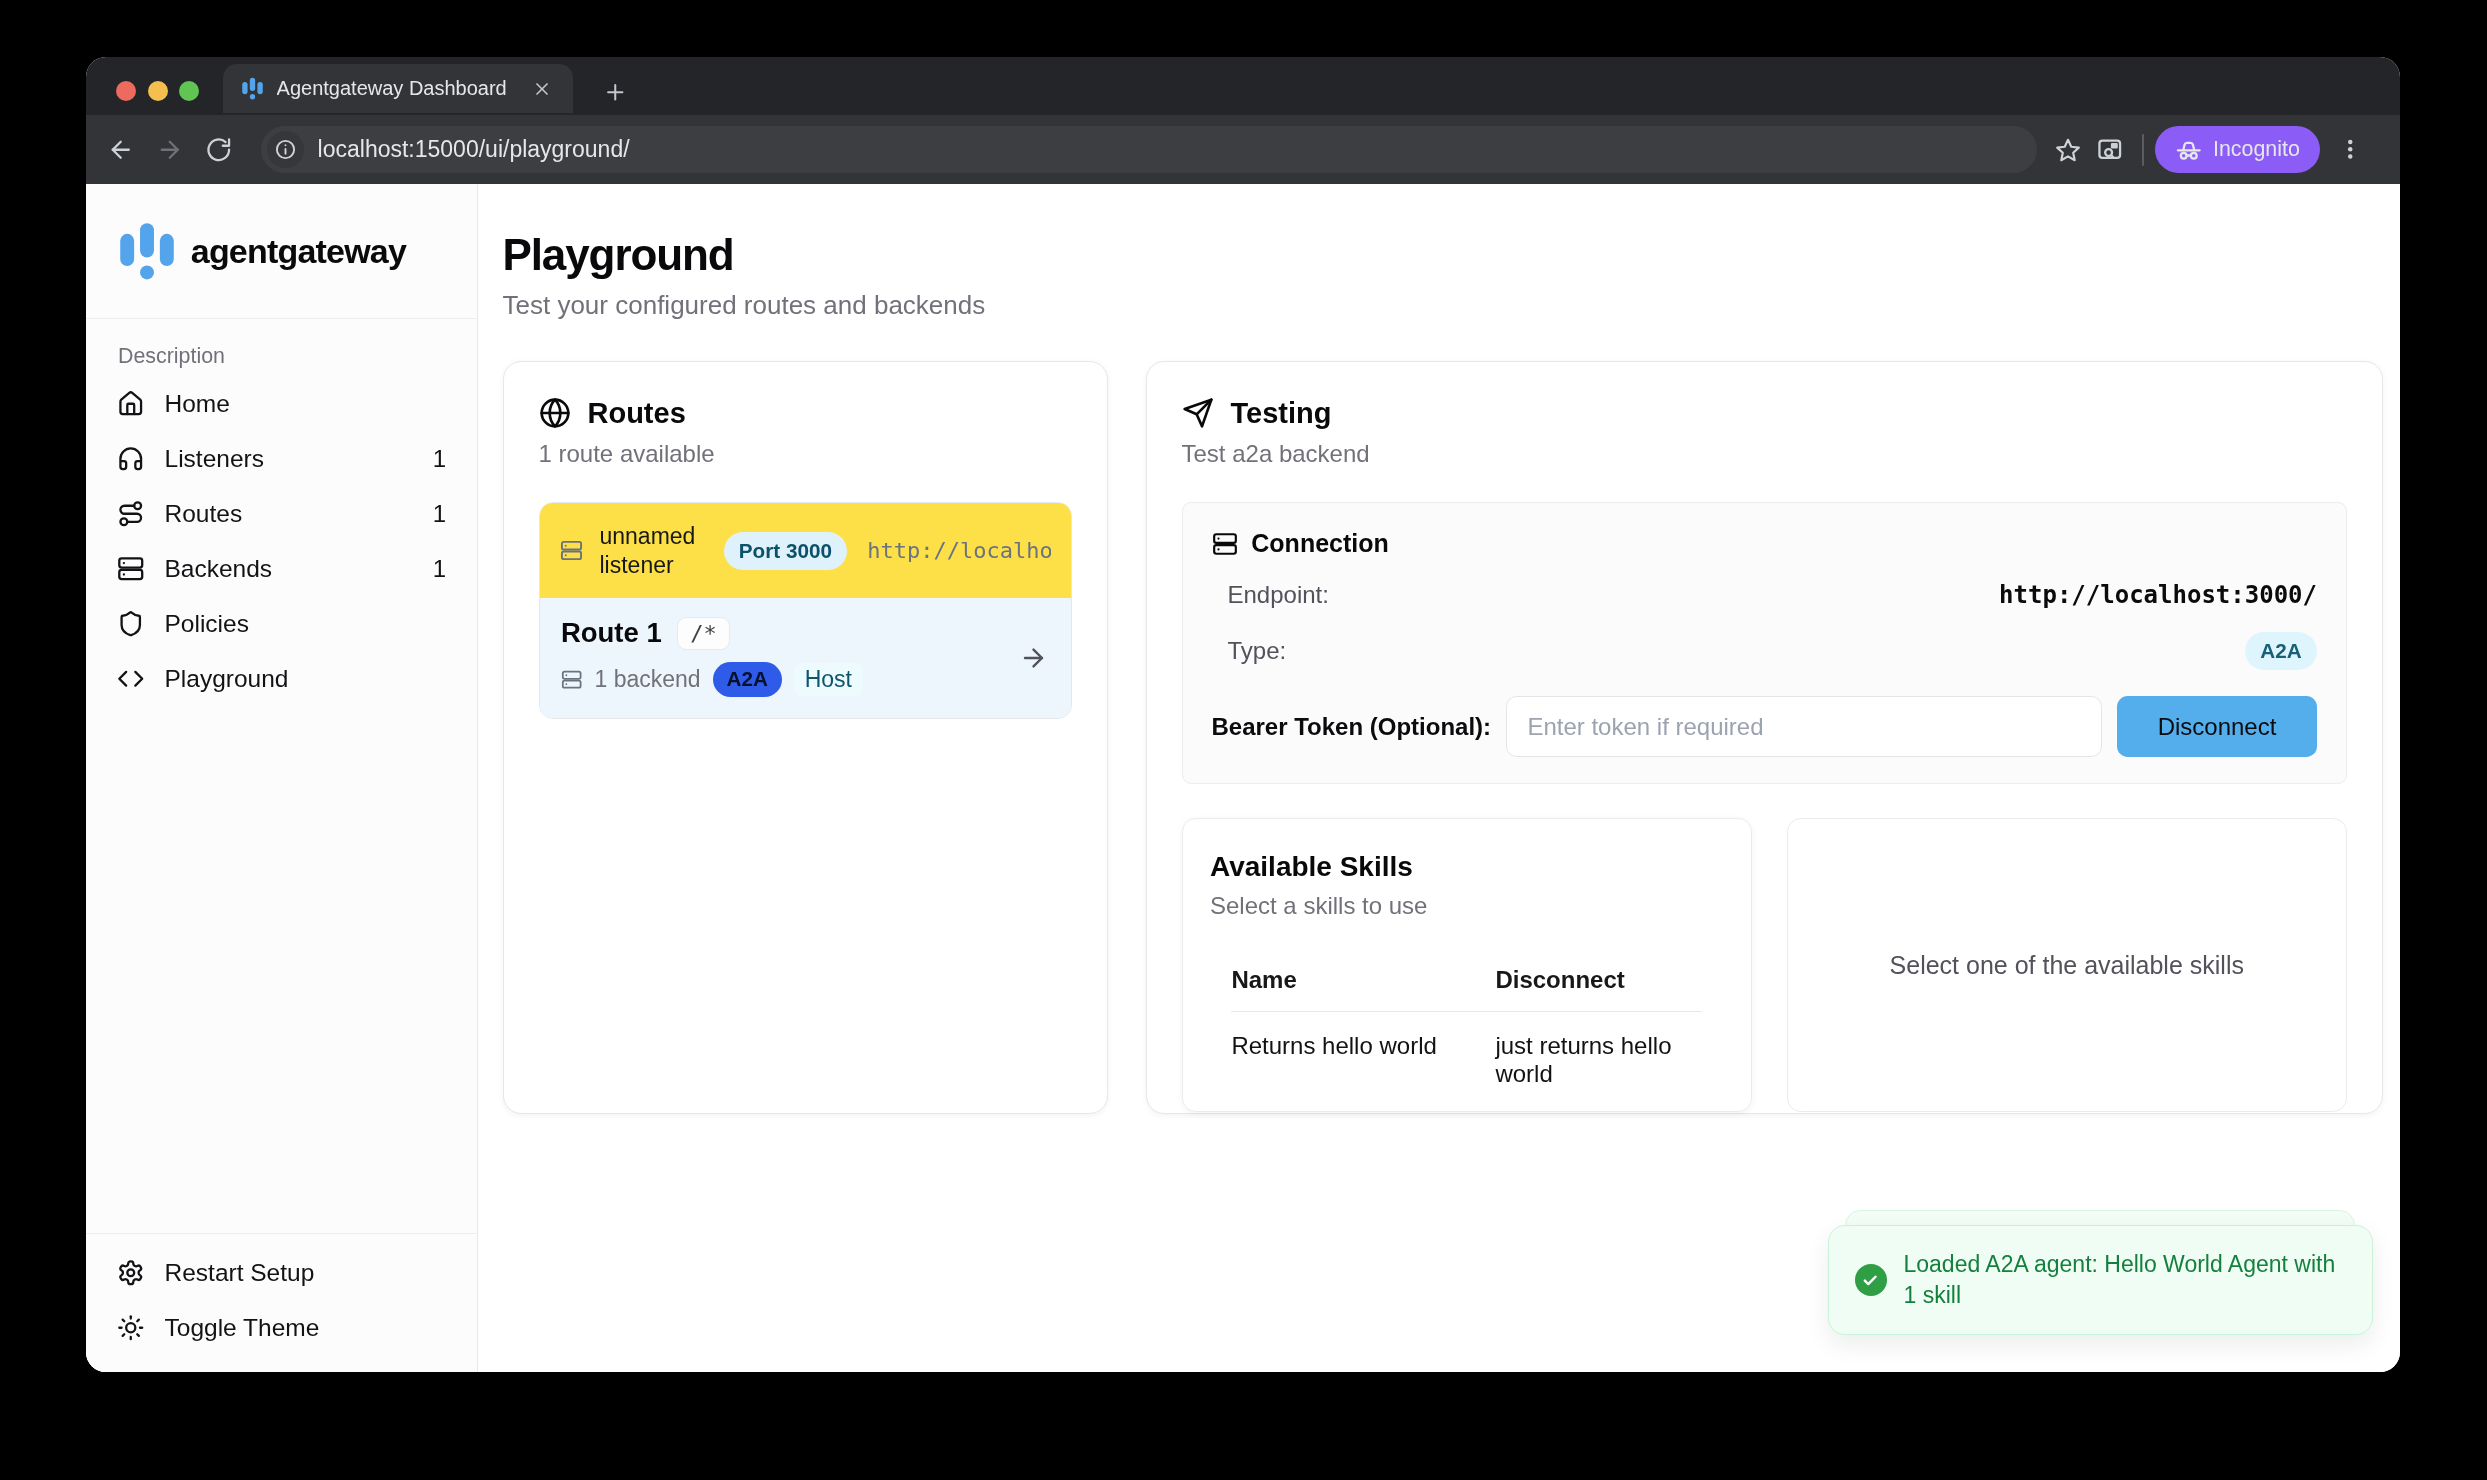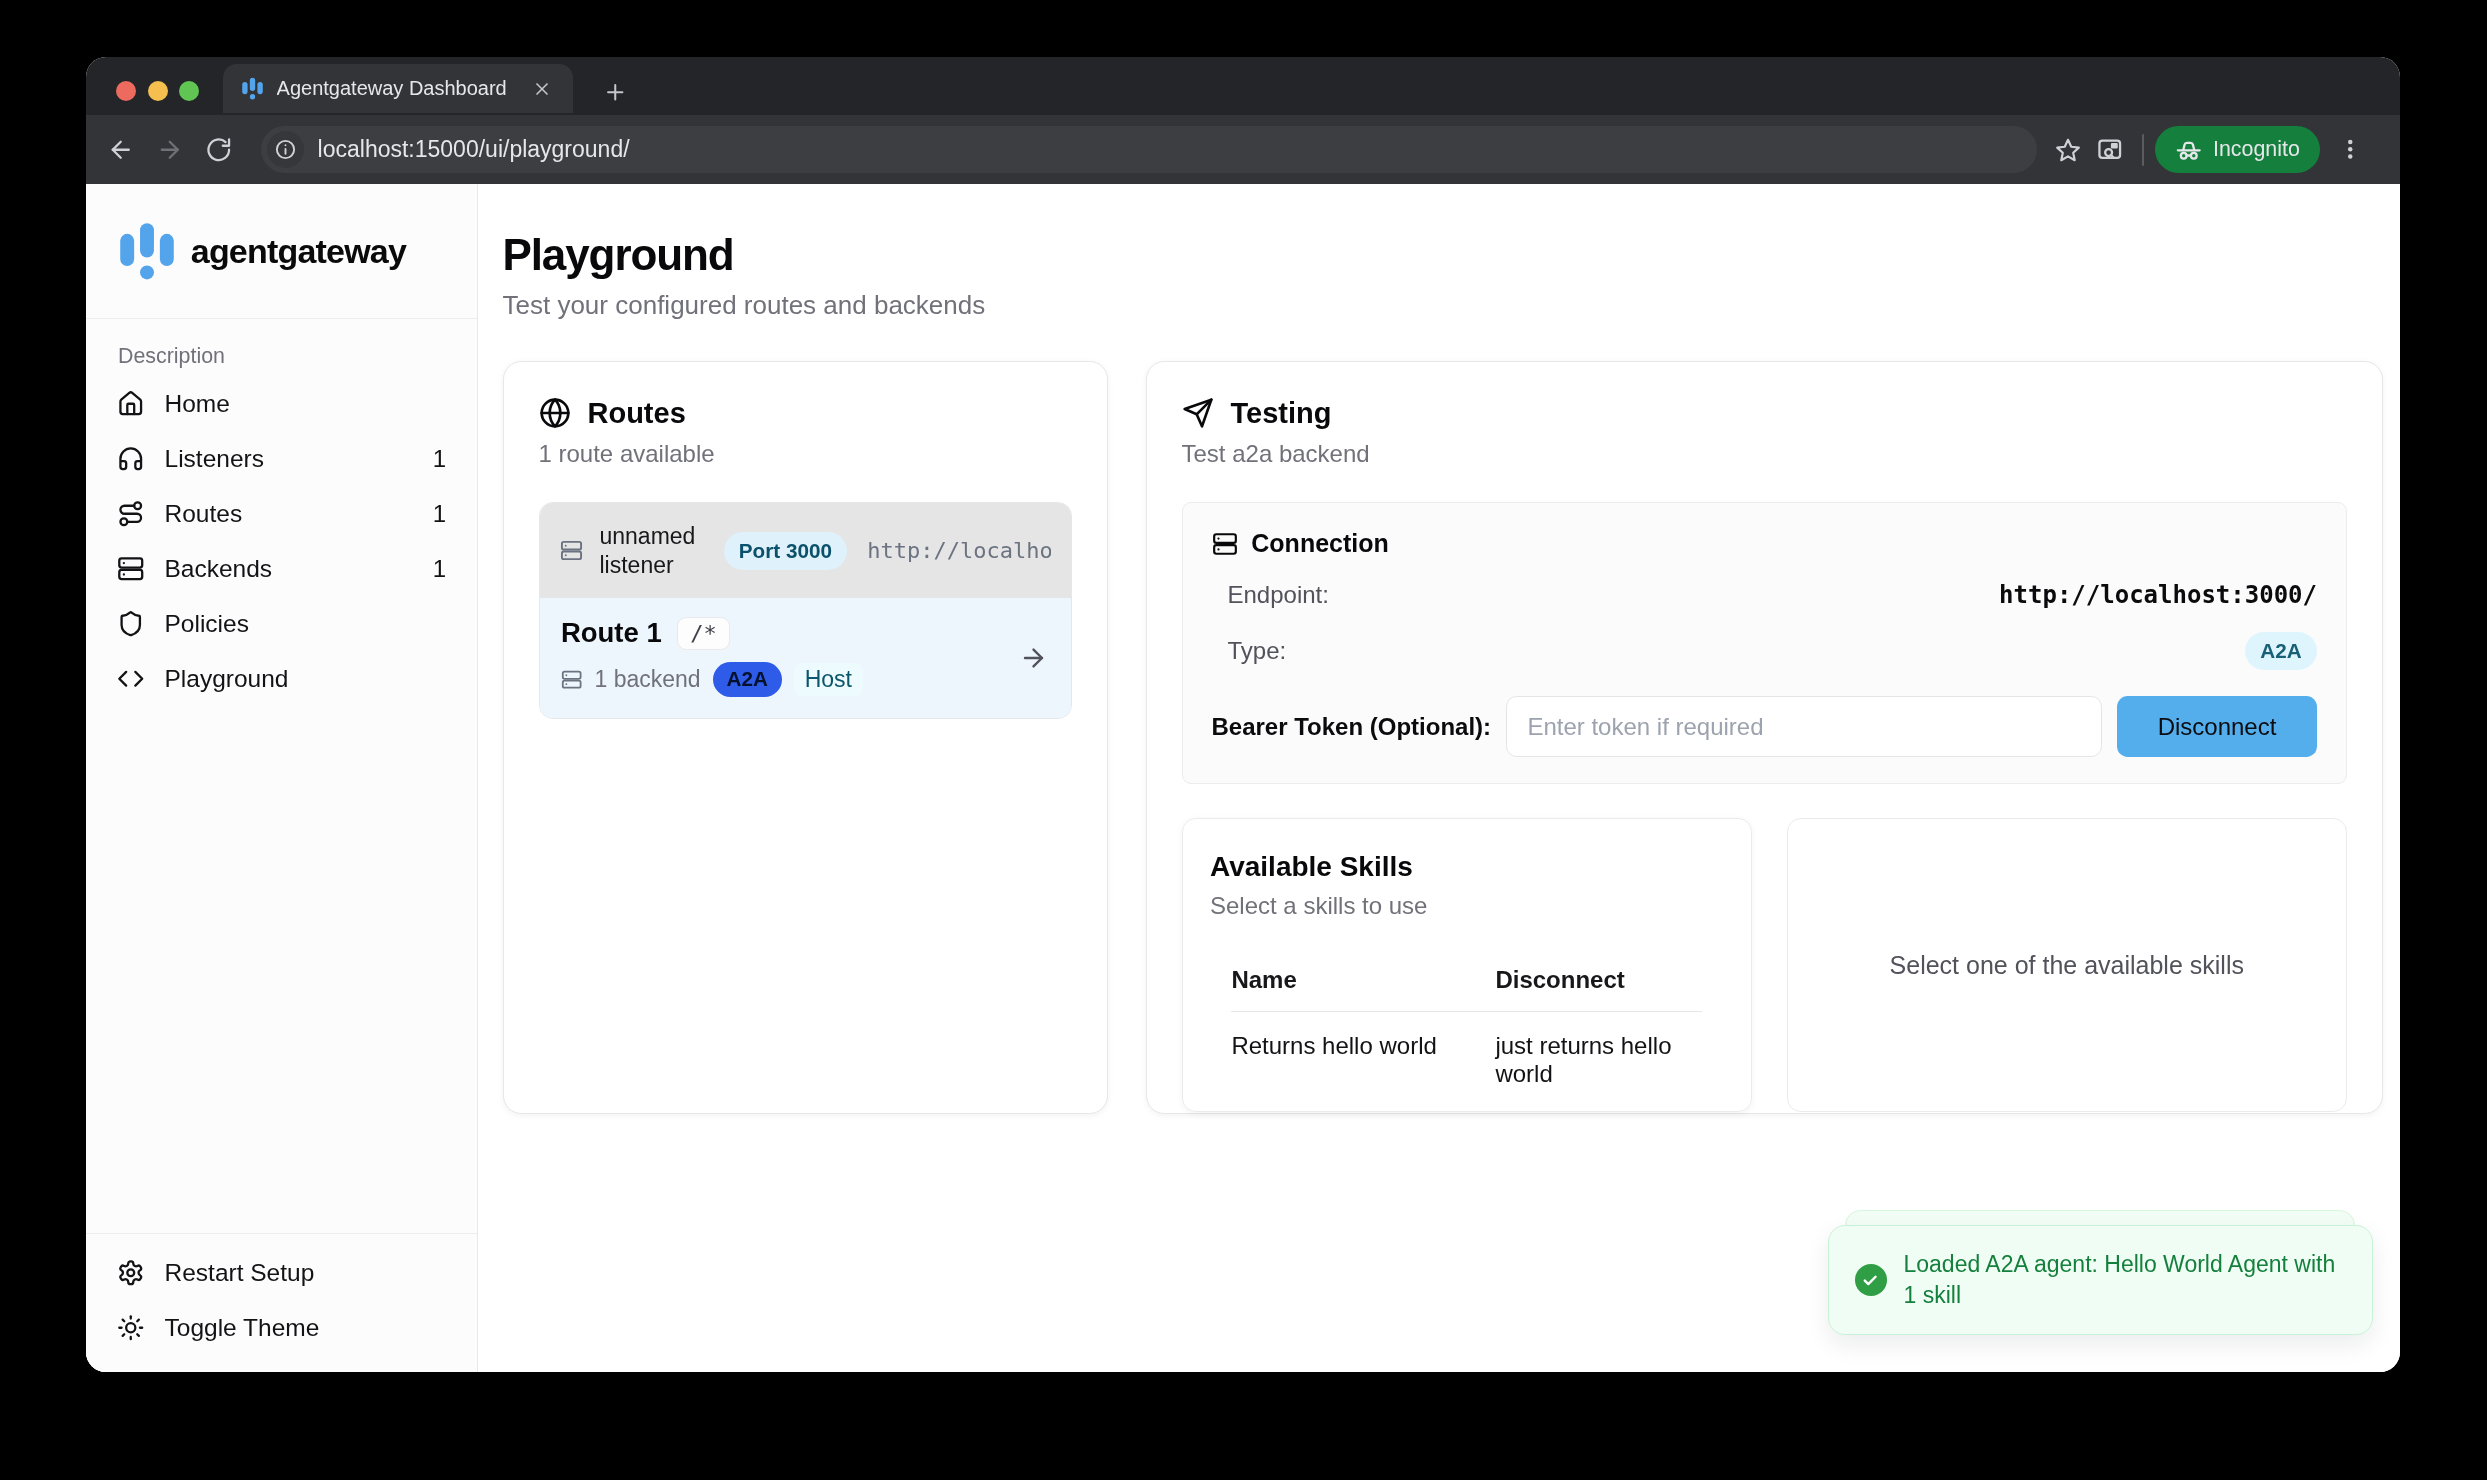--- a/index.html
+++ b/index.html
@@ -26,21 +26,21 @@
   .toolbar { height:69px; background:#323438; display:flex; align-items:center; padding:0 31px 0 10.7px; flex:0 0 auto; }
   .navbtn { width:49px; height:49px; display:flex; align-items:center; justify-content:center; color:#ced1d5; flex:0 0 auto; }
   .navbtn.dim { color:#6e7175; }
   .urlpill { flex:1; height:47px; background:#3c3e42; border-radius:24px; margin-left:17px; margin-right:10.7px;
              display:flex; align-items:center; padding:0 13.8px 0 6.1px; min-width:0; }
   .infocircle { width:37px; height:37px; border-radius:50%; background:#35373a; display:flex; align-items:center; justify-content:center; color:#cfd2d6; flex:0 0 auto; }
   .url-text { color:#e6e7ea; font-size:23px; margin-left:13.8px; white-space:nowrap; overflow:hidden; flex:1; }
   .star-btn { width:40px; height:40px; display:flex; align-items:center; justify-content:center; color:#ced1d5; flex:0 0 auto; }
   .panelbtn { width:43px; height:43px; display:flex; align-items:center; justify-content:center; color:#ced1d5; flex:0 0 auto; }
   .tdivider { width:2.3px; height:32px; background:#5a5c60; border-radius:1.5px; margin:0 10.7px; flex:0 0 auto; }
-  .incognito { height:47px; background:#15803d; border-radius:24px; display:flex; align-items:center; gap:10.7px;
+  .incognito { height:47px; background:#8b5cf6; border-radius:24px; display:flex; align-items:center; gap:10.7px;
                padding:0 20px; color:#e6e7ea; flex:0 0 auto; }
   .incognito span { font-size:21.4px; font-weight:500; }
   .menubtn { width:37px; height:37px; display:flex; align-items:center; justify-content:center; color:#ced1d5; margin-left:12.2px; flex:0 0 auto; }
 
   
   .app { flex:1; display:flex; background:#fff; min-height:0; position:relative; }
 
   .sidebar { width:392px; background:#fcfcfd; border-right:1.5px solid #e9e9eb; display:flex; flex-direction:column; flex:0 0 auto; }
   .brand { height:135px; display:flex; align-items:center; padding-left:31px; border-bottom:1.5px solid #ededef; }
   .brand-text { font-size:34px; font-weight:800; color:#0a0a0a; letter-spacing:-0.8px; margin-left:13.8px; }
@@ -57,21 +57,21 @@
 
   .cards { display:flex; gap:38px; margin-top:40px; height:753px; }
   .card { background:#fff; border:1.5px solid #e7e7ea; border-radius:18.4px; box-shadow:0 1.5px 6.1px rgba(16,24,40,.05); padding:35px; }
   .card-head { display:flex; align-items:center; gap:17px; }
   .card-title { font-size:29px; font-weight:700; color:#09090b; }
   .card-sub { font-size:24px; color:#71717a; margin-top:10.7px; }
 
   
   .routes-card { width:605px; flex:0 0 auto; }
   .listcont { margin-top:34px; border:1.5px solid #e5e7eb; border-radius:13.8px; overflow:hidden; }
-  .listener-row { display:flex; align-items:center; gap:17px; padding:18.4px 20px; background:#e5e5e5; }
+  .listener-row { display:flex; align-items:center; gap:17px; padding:18.4px 20px; background:#fde047; }
   .lname { width:107px; font-size:23px; line-height:29px; font-weight:500; color:#18181b; }
   .portbadge { background:#dff1fa; color:#0c516b; font-size:20.7px; font-weight:600; padding:6.9px 15.3px; border-radius:764px; white-space:nowrap; flex:0 0 auto; }
   .lurl { font-family:"DejaVu Sans Mono", monospace; font-size:22px; color:#6b7280; white-space:nowrap; overflow:hidden; flex:1; margin-left:3.1px; }
   .route-row { background:#edf5fd; padding:18.4px 21.4px 21.4px 21.4px; position:relative; }
   .rline1 { display:flex; align-items:center; gap:15.3px; }
   .rname { font-size:27.5px; font-weight:600; color:#09090b; }
   .pathbadge { font-family:"DejaVu Sans Mono", monospace; font-size:22px; color:#3f3f46; background:#fdfdfe; border:1.5px solid #e9e9eb; border-radius:9.2px; padding:3.1px 12.2px; }
   .rline2 { display:flex; align-items:center; gap:12.2px; margin-top:12.2px; color:#71717a; }
   .rmeta { font-size:23px; color:#71717a; }
   .a2apill { background:#2e5ce9; color:#04112e; font-size:20.7px; font-weight:700; padding:5.4px 13.8px; border-radius:764px; }

